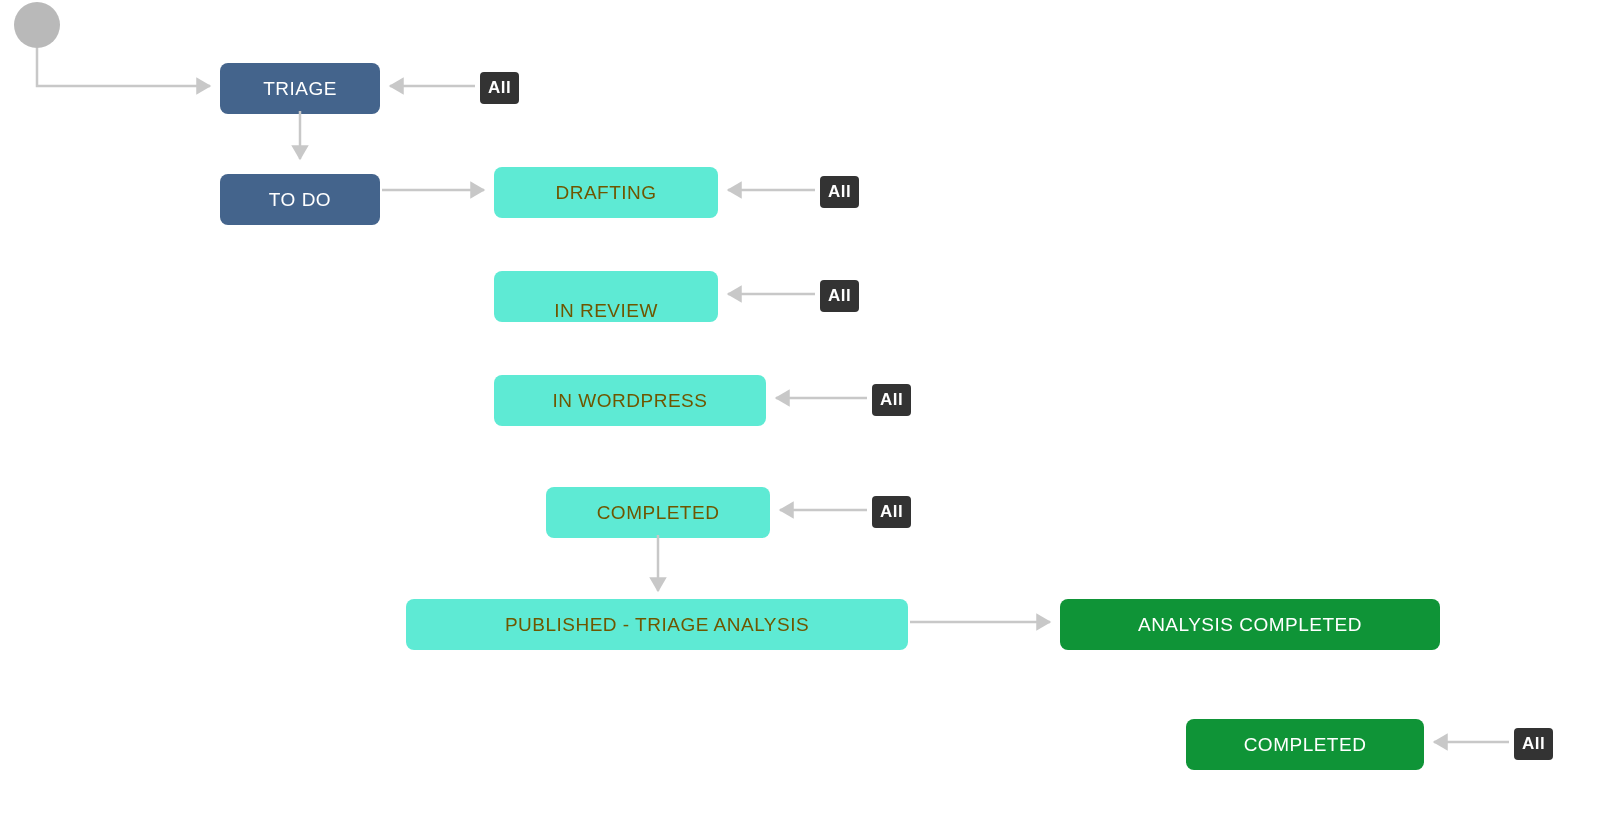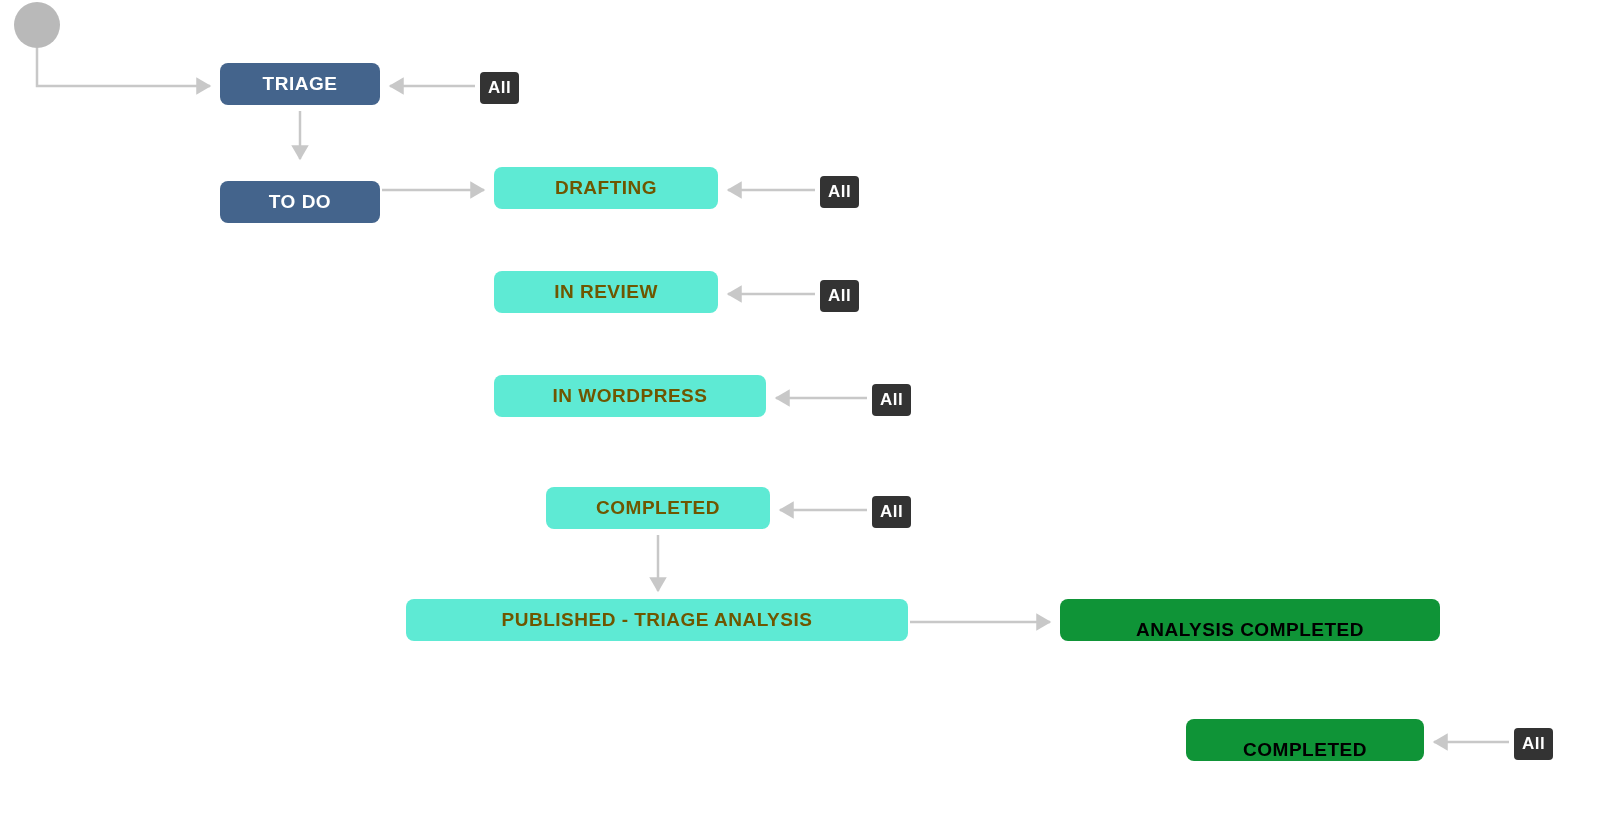--- a/index.html
+++ b/index.html
@@ -15,40 +15,39 @@
   .canvas {
     position: absolute;
     inset: 0;
   }
   .node {
     position: absolute;
     display: flex;
     align-items: center;
     justify-content: center;
     border-radius: 8px;
-    font-weight: 700;
+    font-weight: 400;
     font-size: 19px;
     letter-spacing: 0.5px;
     padding: 0 24px;
-    height: 42px;
+    height: 51px;
     white-space: nowrap;
     box-sizing: border-box;
   }
   .node.blue {
     background: #44648c;
     color: #ffffff;
   }
   .node.yellow {
     background: #5eead4;
     color: #6f5600;
   }
   .node.green {
     background: #0f9437;
-    color: #000000;
-    align-items: flex-end;
+    color: #ffffff;
   }
   .node.chip {
     background: #333333;
     color: #ffffff;
     height: 28px;
     border-radius: 4px;
     font-size: 17px;
     padding: 16px 8px;
     font-weight: 700;
   }
@@ -79,32 +78,32 @@
 
   <div class="start-circle" style="left:14px; top:2px;"></div>
 
   <div class="node blue" style="left:220px; top:63px; width:160px;">
     <span>TRIAGE</span>
   </div>
   <div class="node chip" style="left:480px; top:72px;">
     <span>All</span>
   </div>
 
-  <div class="node blue" style="left:220px; top:181px; width:160px;">
+  <div class="node blue" style="left:220px; top:174px; width:160px;">
     <span>TO DO</span>
   </div>
 
   <div class="node yellow" style="left:494px; top:167px; width:224px;">
     <span>DRAFTING</span>
   </div>
   <div class="node chip" style="left:820px; top:176px;">
     <span>All</span>
   </div>
 
-  <div class="node yellow" style="left:494px; top:271px; width:224px;">
+  <div class="node yellow" style="left:494px; top:271px; width:224px;align-items:flex-end;">
     <span>IN REVIEW</span>
   </div>
   <div class="node chip" style="left:820px; top:280px;">
     <span>All</span>
   </div>
 
   <div class="node yellow" style="left:494px; top:375px; width:272px;">
     <span>IN WORDPRESS</span>
   </div>
   <div class="node chip" style="left:872px; top:384px;">

